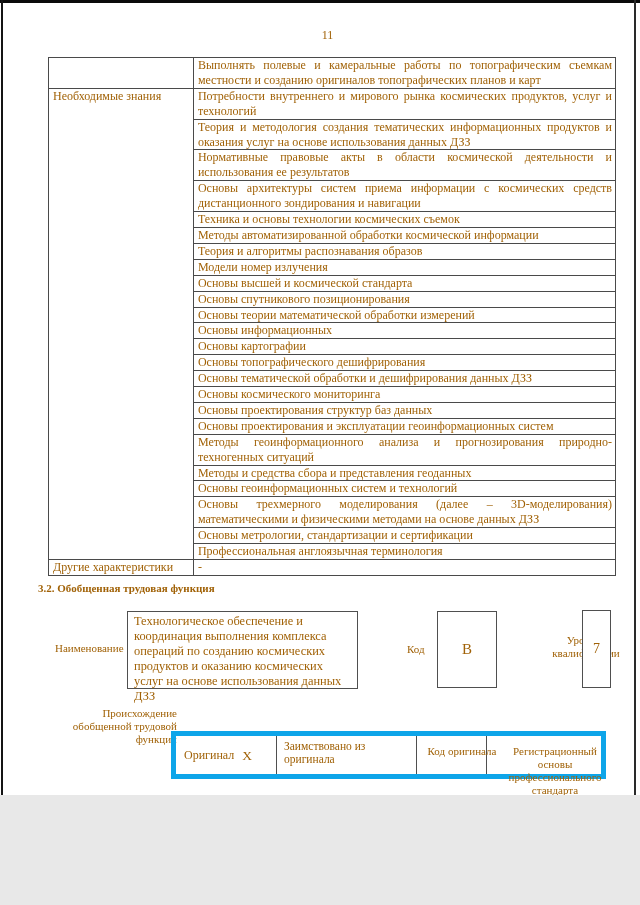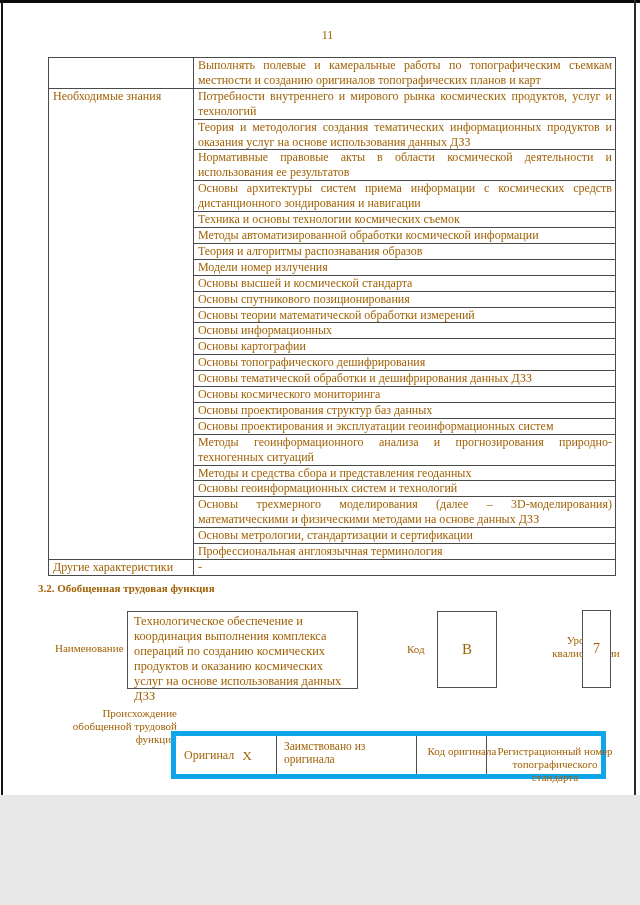--- a/index.html
+++ b/index.html
@@ -197,14 +197,14 @@
     <div class="origin-cell cell-original">
       <span>Оригинал</span>
       <span class="x-mark">X</span>
     </div>
     <div class="origin-cell cell-borrowed">Заимствовано из оригинала</div>
     <div class="origin-cell cell-code-orig"></div>
     <div class="origin-cell cell-reg"></div>
   </div>
 
   <div class="lbl under-lbl" style="left:427px; top:745px; width:70px;">Код оригинала</div>
-  <div class="lbl under-lbl" style="left:497px; top:745px; width:116px;">Регистрационный номер топографического стандарта</div>
+  <div class="lbl under-lbl" style="left:497px; top:745px; width:116px;">Регистрационный основы профессионального стандарта</div>
 </div>
 
 </body></html>

